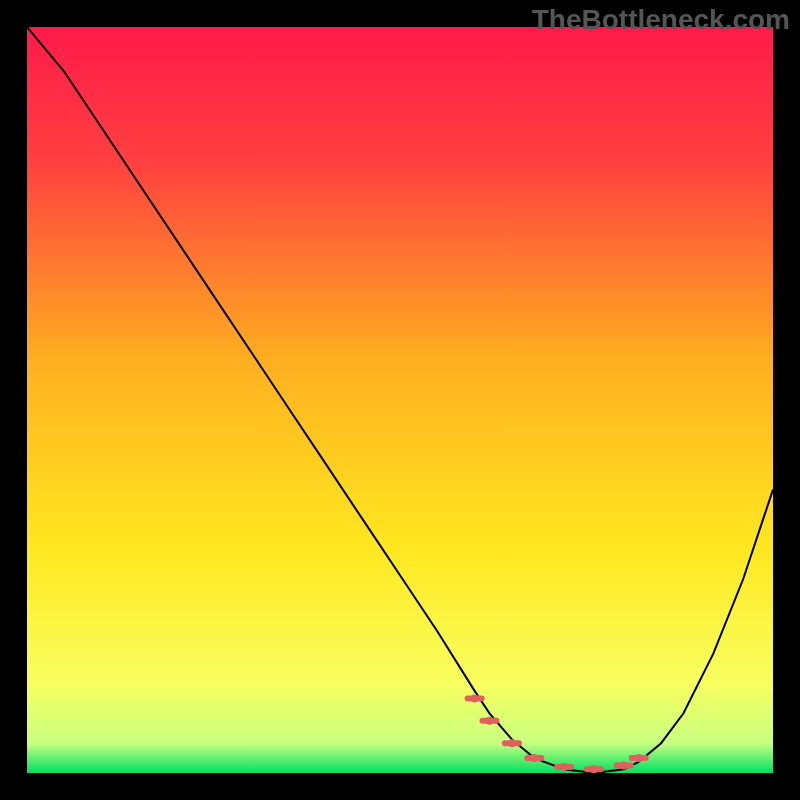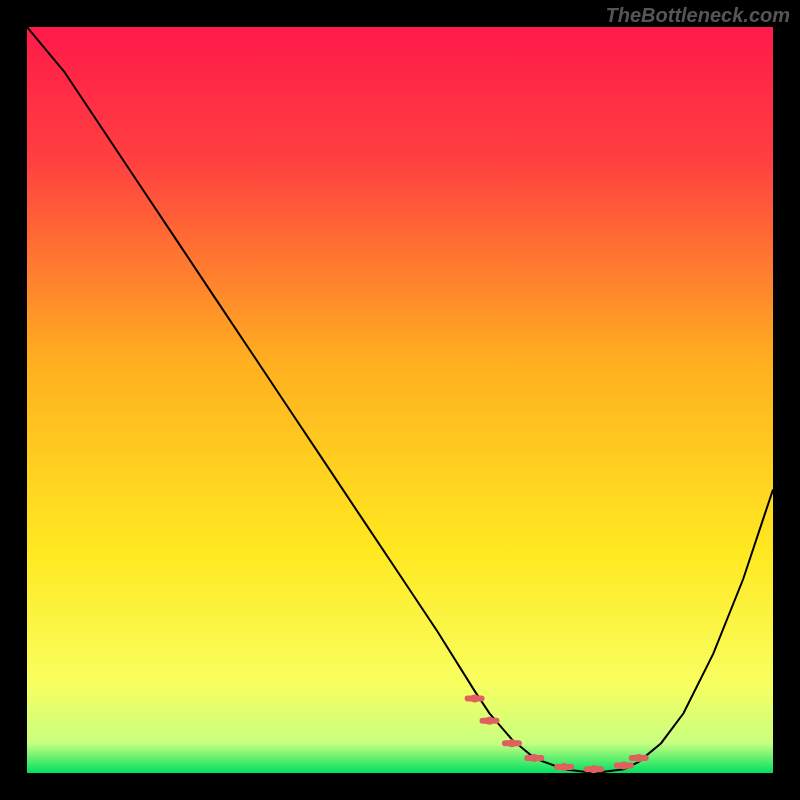--- a/index.html
+++ b/index.html
@@ -9,24 +9,23 @@
     background: #000;
     position: relative;
     font-family: Arial, sans-serif;
     overflow: hidden;
   }
   .watermark {
     position: absolute;
     top: 4px;
     right: 10px;
     color: #555;
-    font-size: 20px;
+    font-size: 28px;
     font-weight: bold;
     z-index: 10;
-    font-style: italic;
   }
   .plot-area {
     position: absolute;
     left: 27px;
     top: 27px;
     width: 746px;
     height: 746px;
   }
   .plot-area svg {
     display: block;

